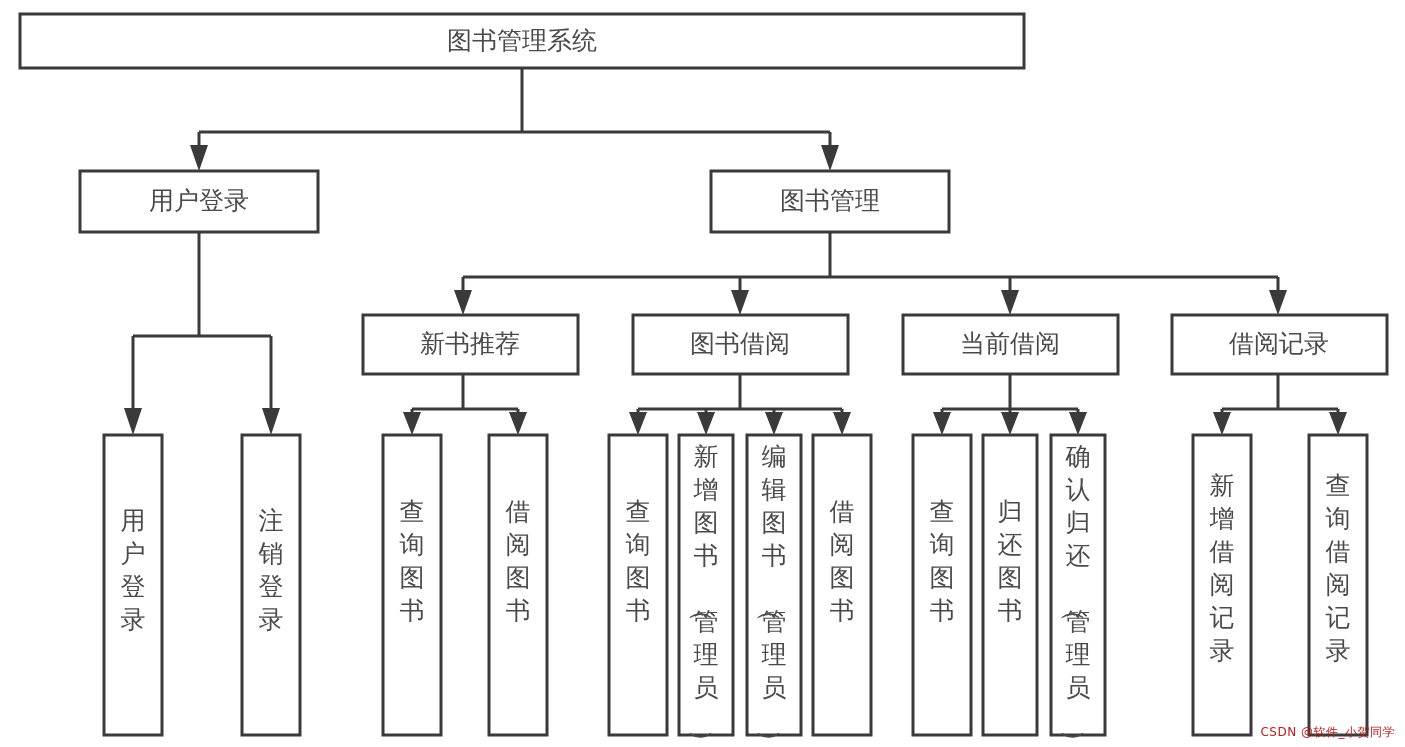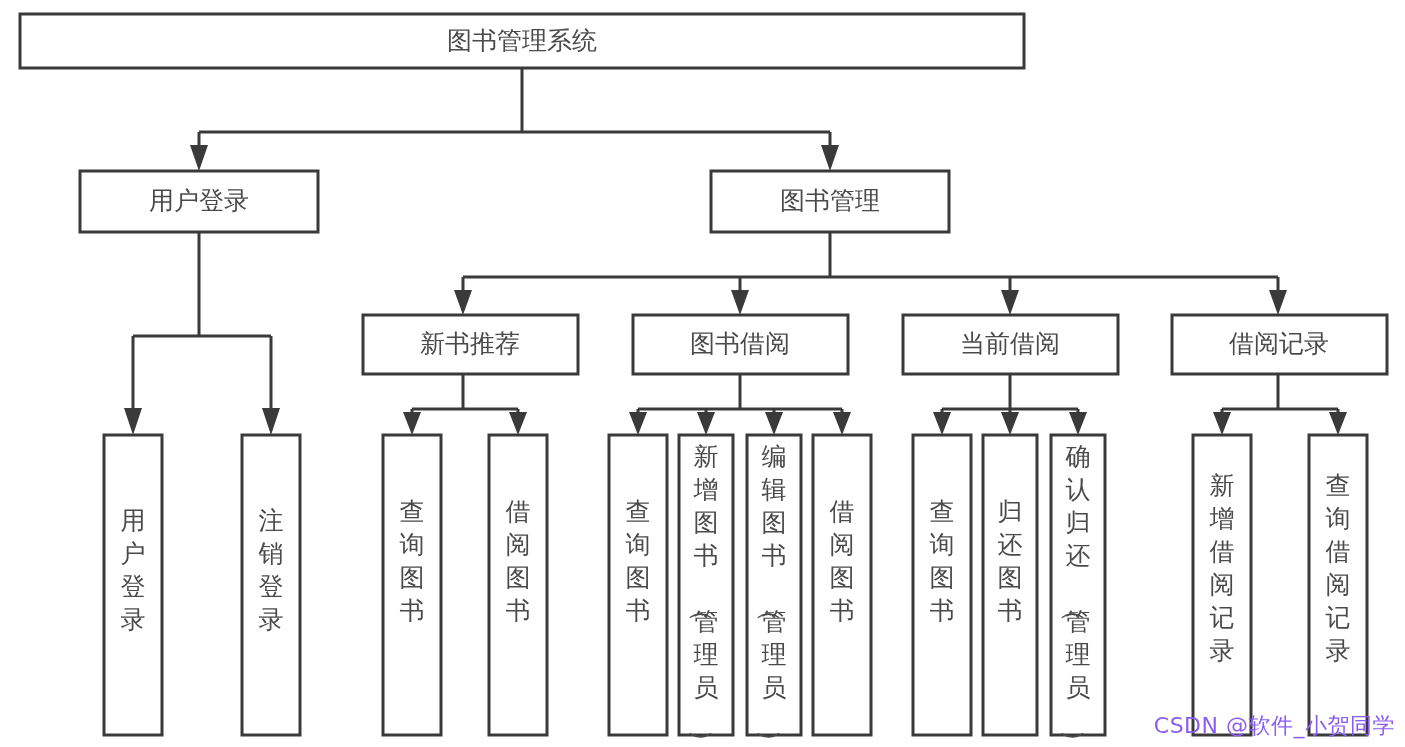--- a/index.html
+++ b/index.html
@@ -53,22 +53,22 @@
   .node-label-v {
     fill: #4a4a4a;
     font-family: "DejaVu Sans", "Liberation Sans", sans-serif;
     font-size: 25px;
     text-anchor: middle;
   }
   .watermark-text {
     position: absolute;
     right: 10px;
     bottom: 6px;
-    color: #8b5cf6;
-    font-size: 22px;
+    color: #b91c1c;
+    font-size: 12px;
     font-family: "DejaVu Sans", "Liberation Sans", sans-serif;
     letter-spacing: 0.5px;
     white-space: nowrap;
     pointer-events: none;
   }
 </style>
 </head>
 <body>
 
 <div id="diagram-root">

